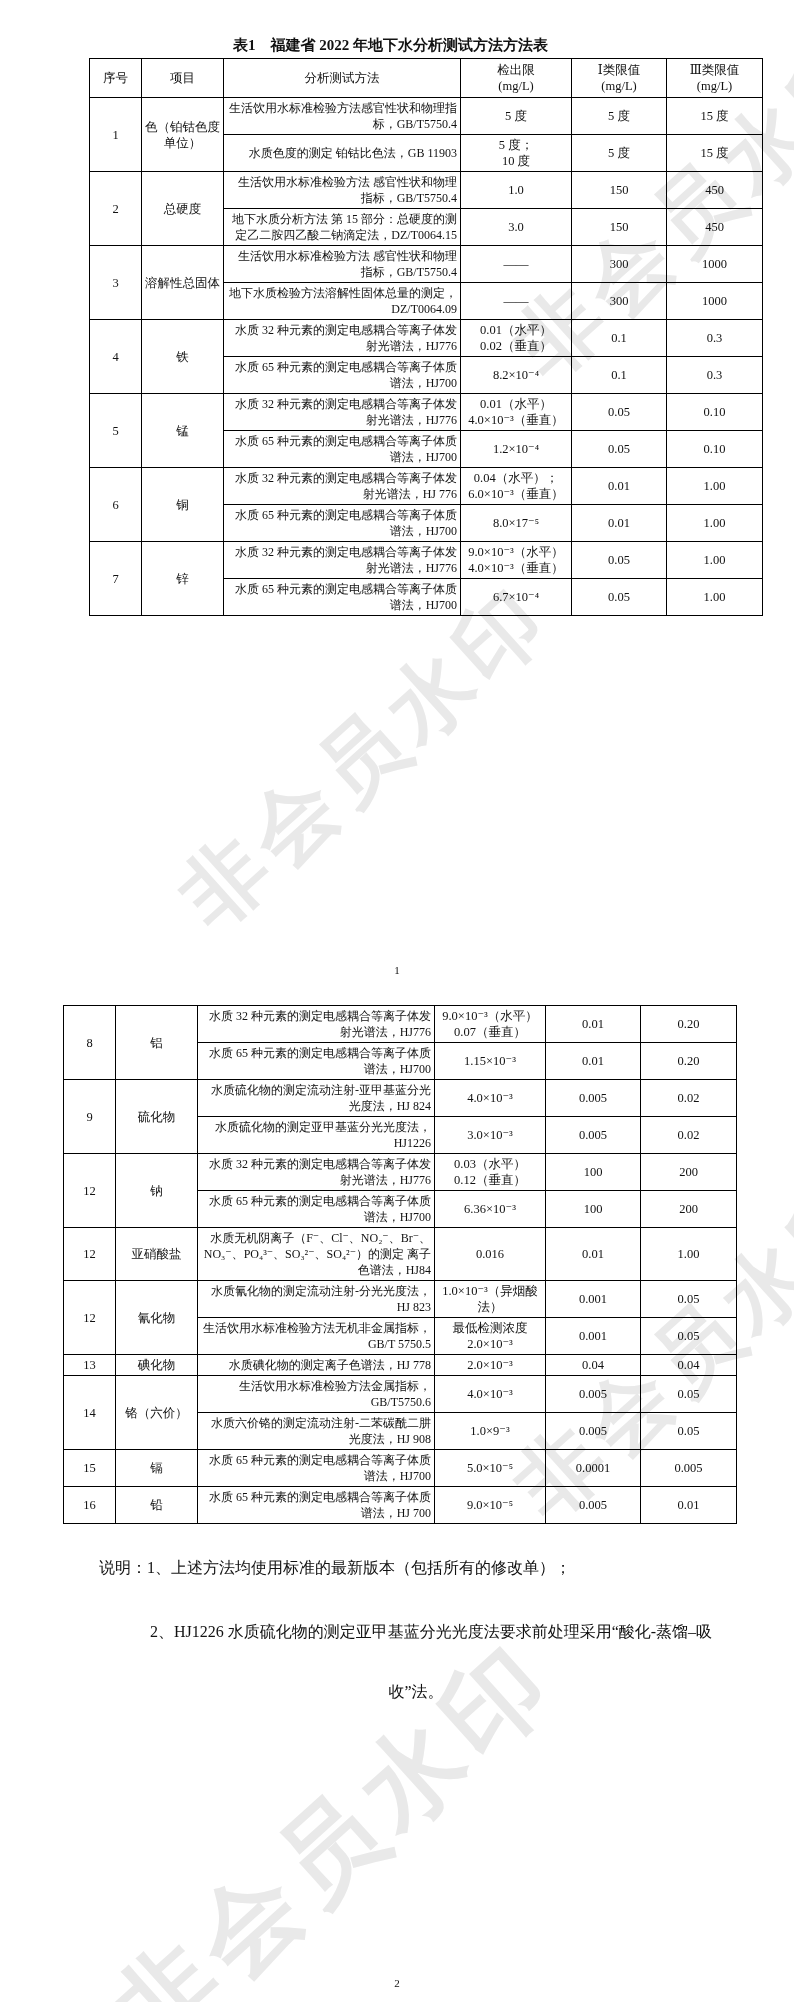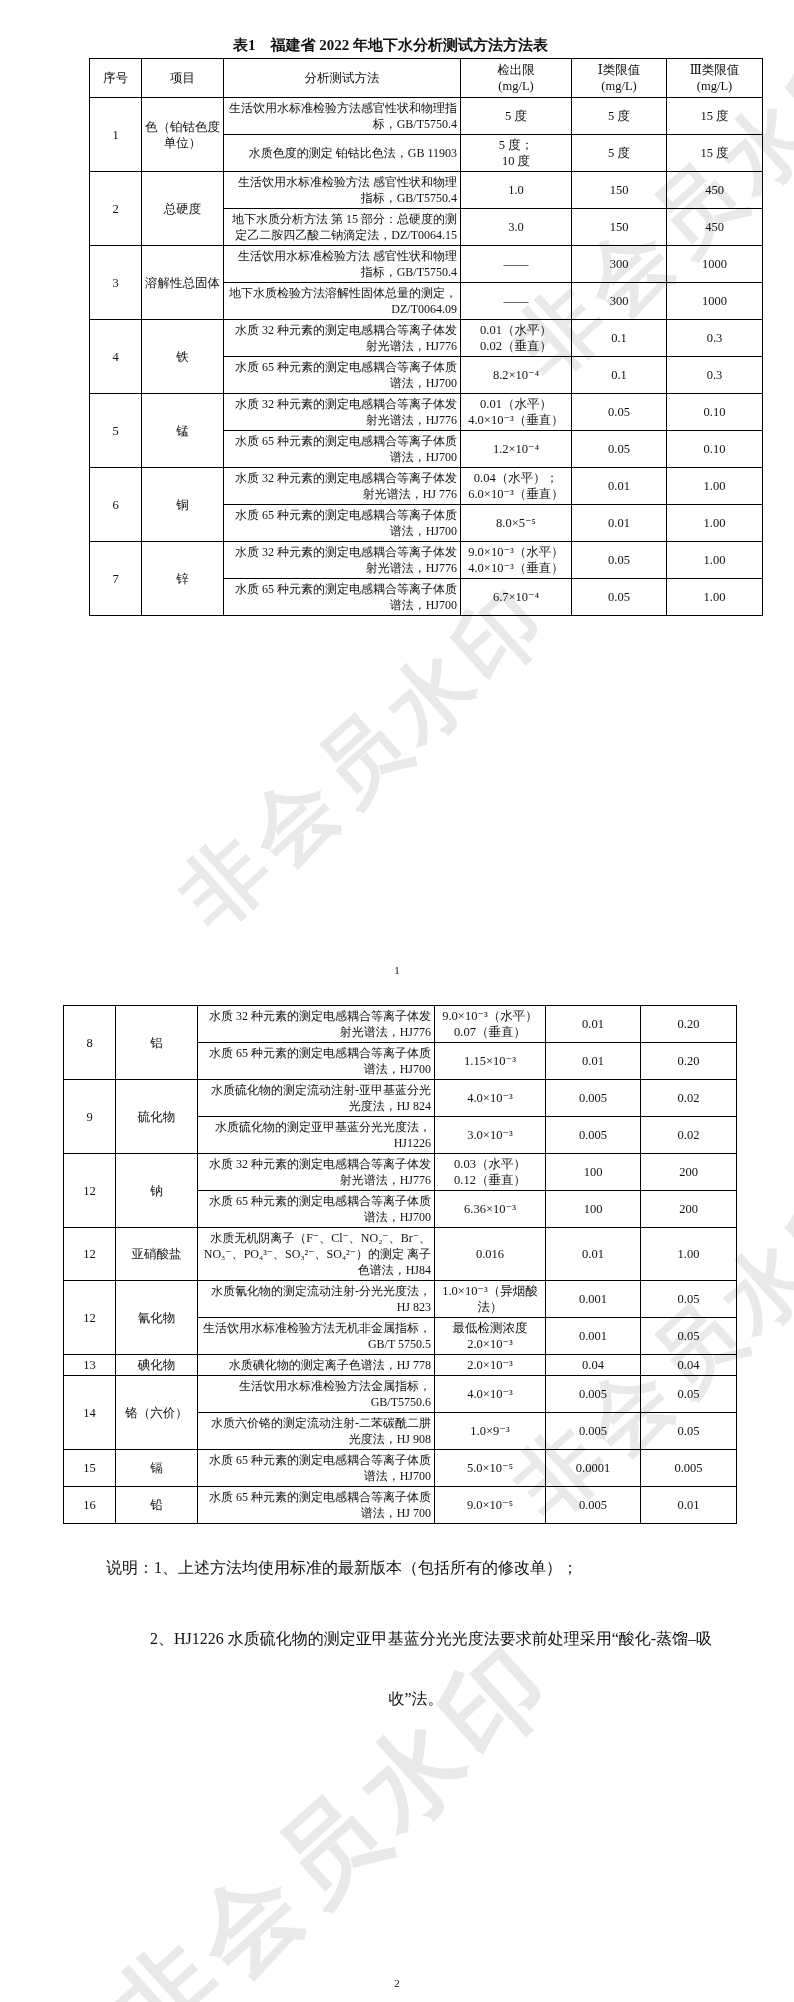--- a/index.html
+++ b/index.html
@@ -39,21 +39,21 @@
   thead th { height:34px; }
   .c-method { text-align:right; font-size:12px; }
   .c-dl { white-space:pre-line; }
   .unit { display:block; }
   .pnum {
     left:0; width:794px; text-align:center; font-size:11px;
   }
   .p1num { top:964px; }
   .p2num { top:1977px; }
   .notes { margin-top:14px; padding-left:32px; font-size:16px; }
-  .notes p { margin:11px; line-height:60px; }
+  .notes p { margin:4px; line-height:60px; }
   .notes .n2 { text-indent:30px;text-align:center; }
 </style>
 </head>
 <body>
 
 <div class="doc">
 
   <div class="wm wm1">非会员水印</div>
   <div class="wm wm2">非会员水印</div>
   <div class="wm wm3">非会员水印</div>
@@ -168,21 +168,21 @@
             <td class="c-no" rowspan="2">6</td>
             <td class="c-item" rowspan="2">铜</td>
             <td class="c-method">水质 32 种元素的测定电感耦合等离子体发射光谱法，HJ 776</td>
             <td class="c-dl">0.04（水平）；
 6.0×10⁻³（垂直）</td>
             <td class="c-l1">0.01</td>
             <td class="c-l3">1.00</td>
           </tr>
           <tr>
             <td class="c-method">水质 65 种元素的测定电感耦合等离子体质谱法，HJ700</td>
-            <td class="c-dl">8.0×5⁻⁵</td>
+            <td class="c-dl">8.0×17⁻⁵</td>
             <td class="c-l1">0.01</td>
             <td class="c-l3">1.00</td>
           </tr>
           <tr>
             <td class="c-no" rowspan="2">7</td>
             <td class="c-item" rowspan="2">锌</td>
             <td class="c-method">水质 32 种元素的测定电感耦合等离子体发射光谱法，HJ776</td>
             <td class="c-dl">9.0×10⁻³（水平）
 4.0×10⁻³（垂直）</td>
             <td class="c-l1">0.05</td>

